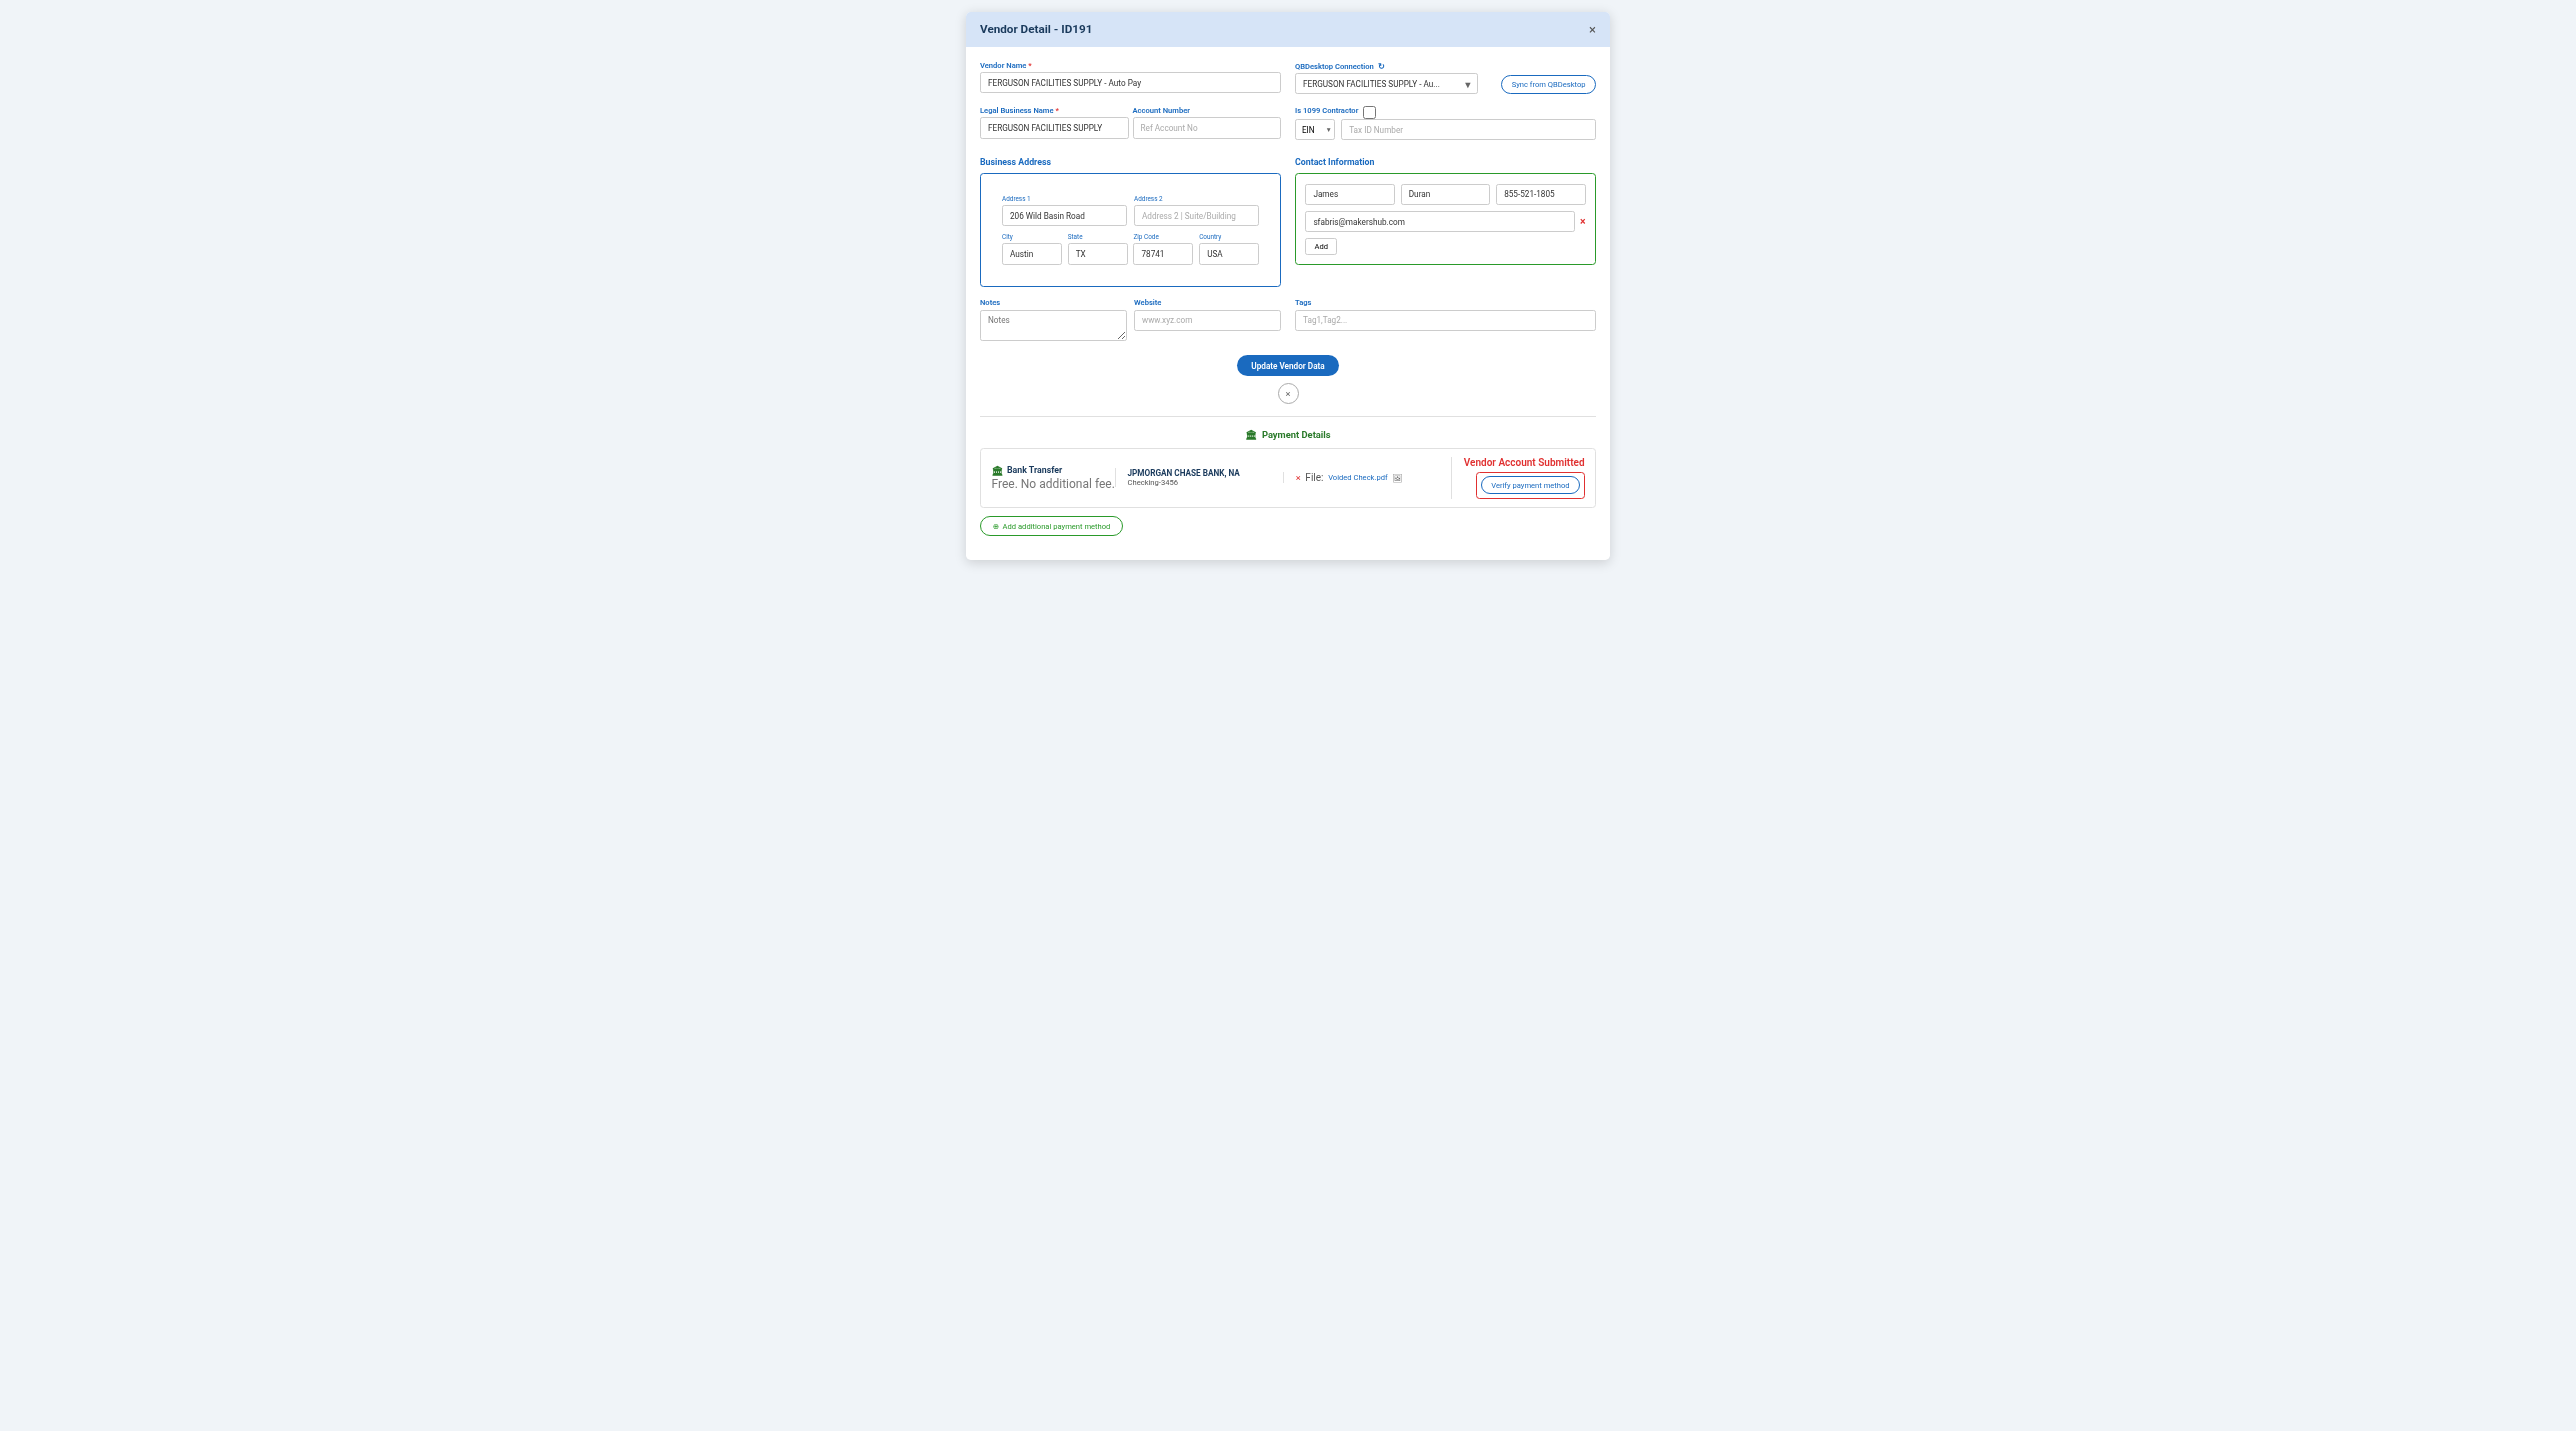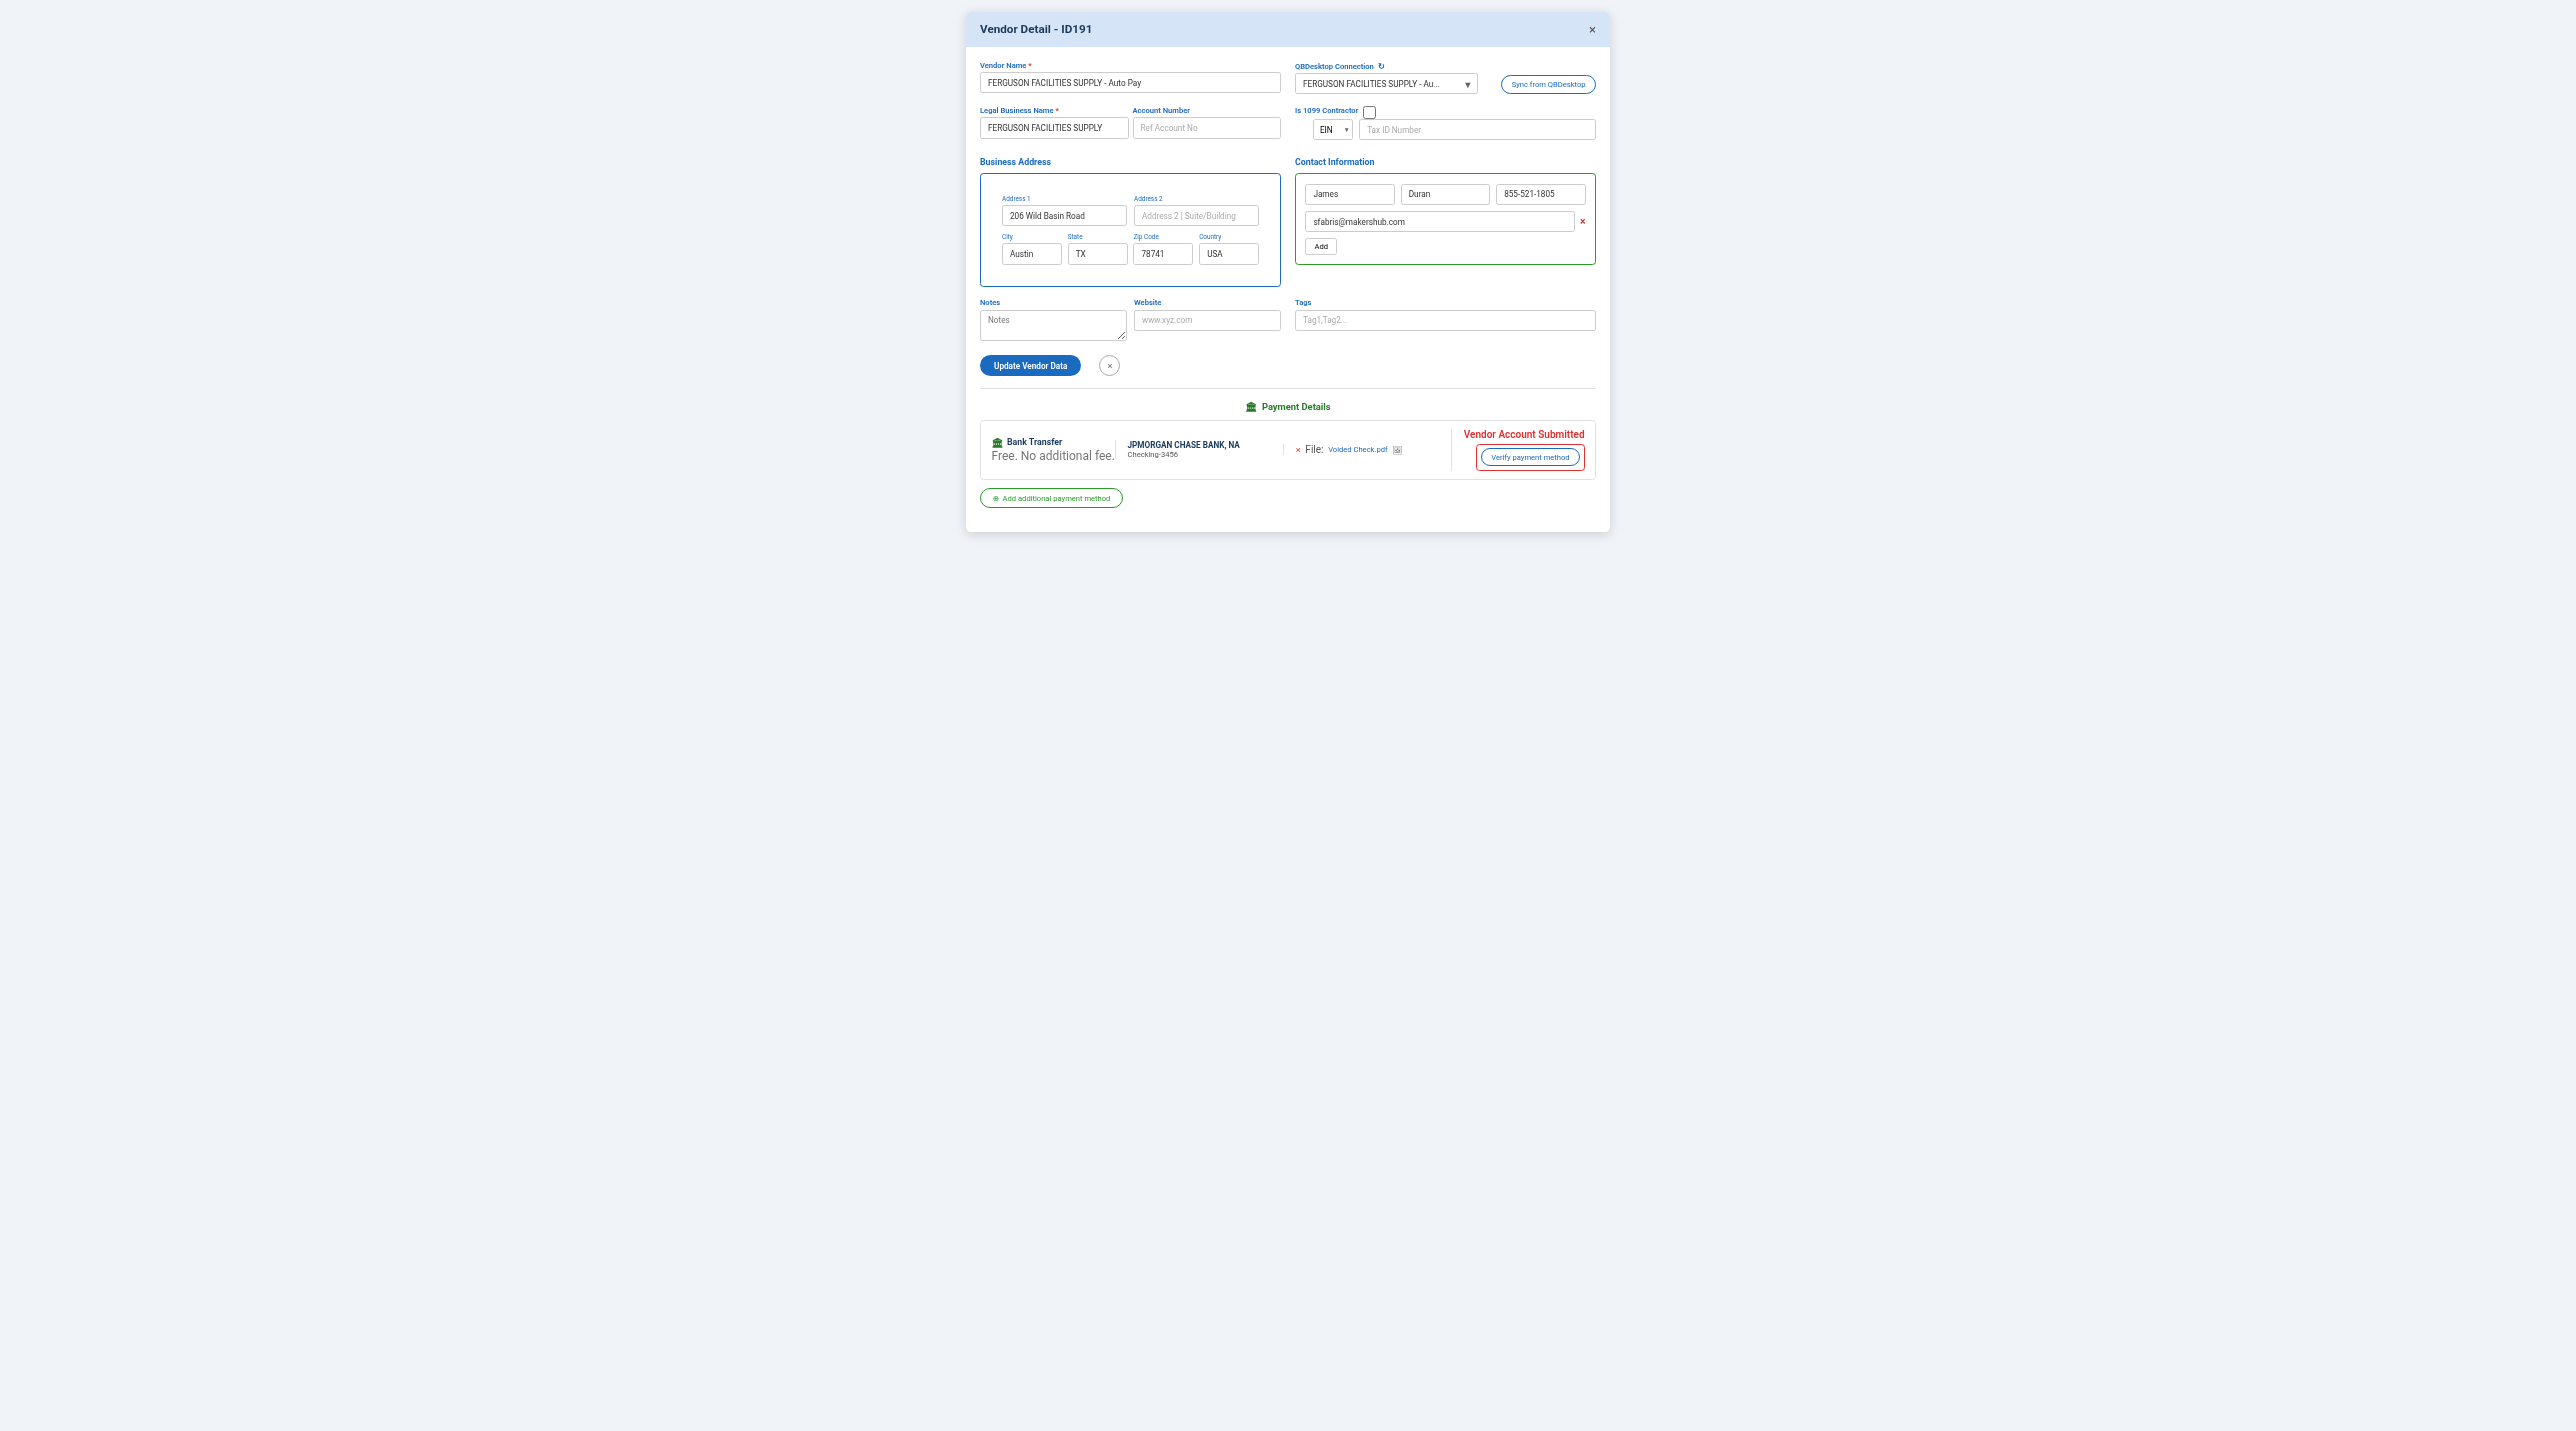--- a/index.html
+++ b/index.html
@@ -28,26 +28,26 @@
     .contact-row2 input { flex: 1; }
     .remove-btn { background: none; border: none; cursor: pointer; color: #e03030; font-size: 10.5px; font-weight: bold; }
     .add-btn { border: 0.6px solid #ccc; background: white; border-radius: 2.3px; padding: 2.9px 8.2px; font-size: 7.6px; cursor: pointer; }
     .qb-row { display: flex; align-items: flex-end; gap: 23px; }
     .qb-select-wrap { flex: 1; position: relative; }
     .qb-select { width: 100%; border: 0.6px solid #ccc; border-radius: 2.3px; padding: 4.7px 19px 4.7px 7px; font-size: 8.2px; color: #333; background: white; appearance: none; cursor: pointer; }
     .qb-dropdown-arrow { position: absolute; right: 5.9px; top: 50%; transform: translateY(-50%); color: #666; pointer-events: none; }
     .sync-btn { border: 0.6px solid #1a6abf; color: #1a6abf; background: white; border-radius: 11.7px; padding: 4.1px 9.4px; font-size: 7.6px; cursor: pointer; white-space: nowrap; }
     .contractor-row { display: flex; align-items: flex-start; gap: 5px; margin-bottom: 0; }
     .contractor-label { font-size: 7.6px; font-weight: 600; color: #1a6abf; }
-    .ein-tax-row { display: flex; gap: 5.9px; align-items: center; margin-left: 18px; }
+    .ein-tax-row { display: flex; gap: 5.9px; align-items: center; }
     .ein-select { border: 0.6px solid #ccc; border-radius: 2.3px; padding: 4.7px 16.4px 4.7px 5.9px; font-size: 8.2px; cursor: pointer; appearance: none; background: white; }
     .ein-wrap { position: relative; display: inline-block; }
     .ein-arrow { position: absolute; right: 3.5px; top: 50%; transform: translateY(-50%); color: #666; font-size: 6.4px; pointer-events: none; }
     .tax-input { flex: 1; }
-    .action-row { display: flex; align-items: center; gap: 18px; margin-top: 0; }
+    .action-row { display: flex; align-items: center; gap: 7px; margin-top: 0; flex-direction: column; }
     .update-btn { background: #1a6abf; color: white; border: none; border-radius: 11.7px; padding: 5.9px 14px; font-size: 8.2px; font-weight: 600; cursor: pointer; }
     .cancel-btn { border: 0.6px solid #aaa; background: white; border-radius: 50%; width: 21px; height: 21px; cursor: pointer; font-size: 9.4px; display: flex; align-items: center; justify-content: center; color: #666; }
     .divider { border: none; border-top: 0.6px solid #e0e0e0; margin: 11.7px 0; }
     .payment-details-section { padding: 0 0 9.4px 0; }
     .payment-section-title { text-align: center; font-size: 9.4px; font-weight: 700; color: #2a7a2a; margin-bottom: 8.2px; display: flex; align-items: center; justify-content: center; gap: 4.7px; }
     .bank-card { border: 0.6px solid #e0e0e0; border-radius: 3.5px; display: flex; align-items: center; padding: 8.2px 10.5px; margin-bottom: 8.2px; }
     .bank-card-col1 { min-width: 94px; }
     .bank-transfer-label { font-size: 8.8px; font-weight: 700; color: #1a3a5c; display: flex; align-items: center; gap: 3.5px; }
     .bank-icon { color: #2a7a2a; font-size: 9.4px; }
     .bank-fee { font-size: 12px; color: #777; margin-top: 1.2px; }

